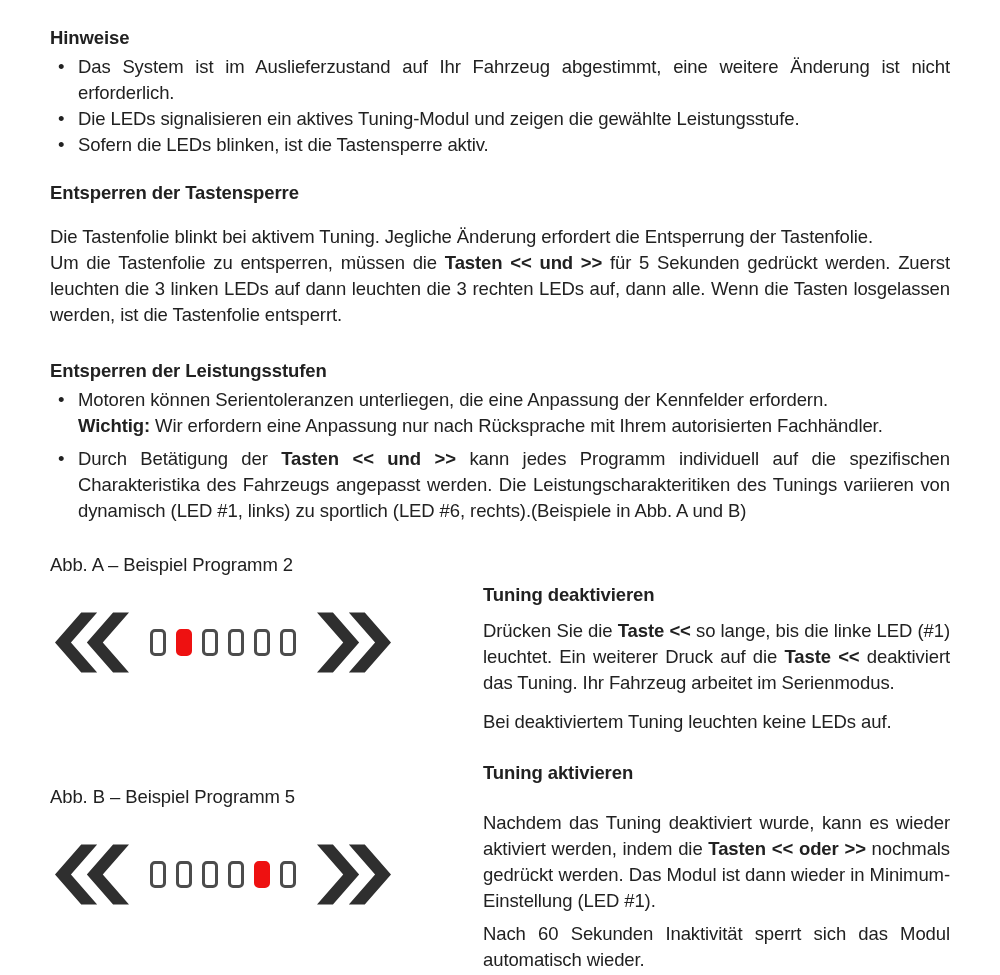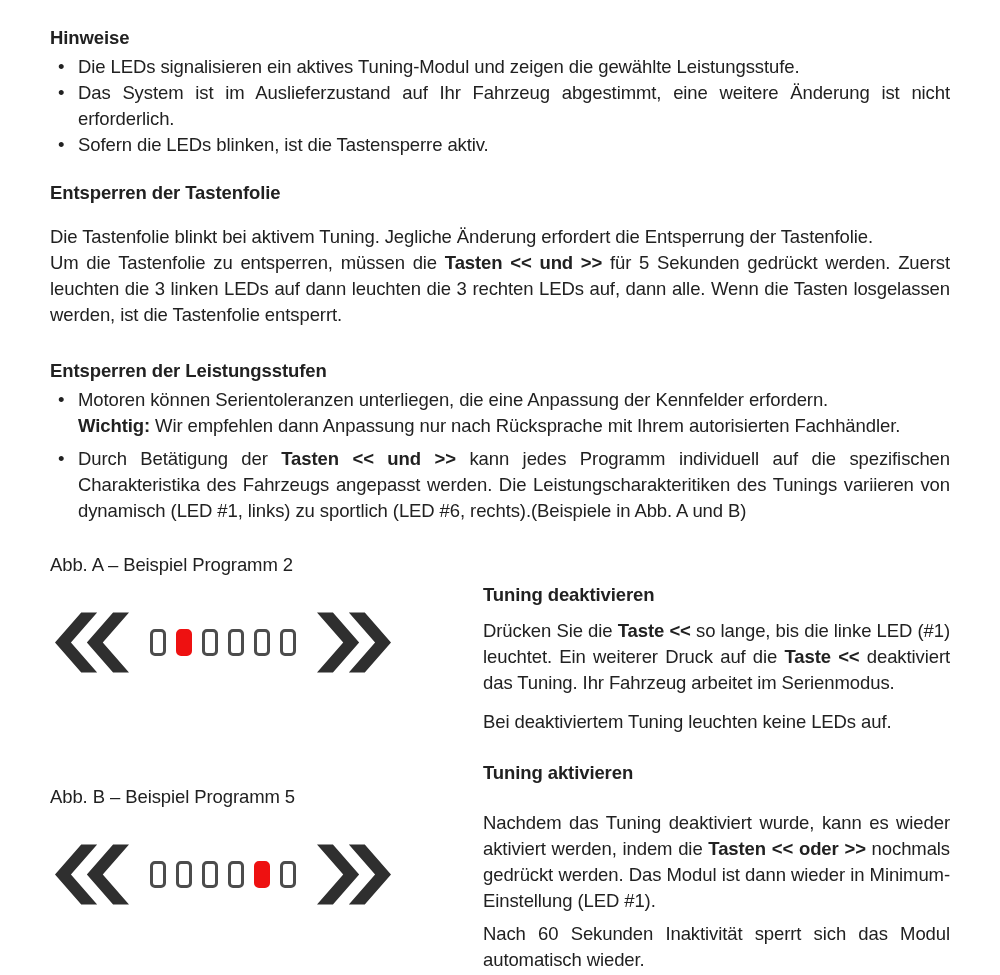--- a/index.html
+++ b/index.html
@@ -45,31 +45,31 @@
   .t-para3{margin-top:24px;}
   .t-para4{margin-top:7px;}
 </style>
 </head>
 <body>
 
 <div class="page">
 
   <p class="heading">Hinweise</p>
   <ul class="bullets">
+    <li><span>Das System ist im Auslieferzustand auf Ihr Fahrzeug abgestimmt, eine weitere Änderung ist nicht erforderlich.</span></li>
     <li><span>Die LEDs signalisieren ein aktives Tuning-Modul und zeigen die gewählte Leistungsstufe.</span></li>
-    <li><span>Das System ist im Auslieferzustand auf Ihr Fahrzeug abgestimmt, eine weitere Änderung ist nicht erforderlich.</span></li>
     <li><span>Sofern die LEDs blinken, ist die Tastensperre aktiv.</span></li>
   </ul>
 
-  <p class="heading h-entsperren">Entsperren der Tastenfolie</p>
+  <p class="heading h-entsperren">Entsperren der Tastensperre</p>
   <p class="just entsperren-para"><span>Die Tastenfolie blinkt bei aktivem Tuning. Jegliche Änderung erfordert die Entsperrung der Tastenfolie.</span><br><span>Um die Tastenfolie zu entsperren, müssen die </span><span class="b">Tasten &lt;&lt; und &gt;&gt;</span><span> für 5 Sekunden gedrückt werden. Zuerst leuchten die 3 linken LEDs auf dann leuchten die 3 rechten LEDs auf, dann alle. Wenn die Tasten losgelassen werden, ist die Tastenfolie entsperrt.</span></p>
 
   <p class="heading h-anpassung">Entsperren der Leistungsstufen</p>
   <ul class="bullets spaced">
-    <li><span>Motoren können Serientoleranzen unterliegen, die eine Anpassung der Kennfelder erfordern.</span><br><span class="b">Wichtig:</span><span> Wir empfehlen dann Anpassung nur nach Rücksprache mit Ihrem autorisierten Fachhändler.</span></li>
+    <li><span>Motoren können Serientoleranzen unterliegen, die eine Anpassung der Kennfelder erfordern.</span><br><span class="b">Wichtig:</span><span> Wir erfordern eine Anpassung nur nach Rücksprache mit Ihrem autorisierten Fachhändler.</span></li>
     <li><span>Durch Betätigung der </span><span class="b">Tasten &lt;&lt; und &gt;&gt;</span><span> kann jedes Programm individuell auf die spezifischen Charakteristika des Fahrzeugs angepasst werden. Die Leistungscharakteritiken des Tunings variieren von dynamisch (LED #1, links) zu sportlich (LED #6, rechts).(Beispiele in Abb. A und B)</span></li>
   </ul>
 
   <div class="figures">
 
     <div class="fig-col">
       <p class="fig-label">Abb. A – Beispiel Programm 2</p>
 
       <div class="led-panel">
         <svg class="chev" viewBox="0 0 79 64" aria-hidden="true">

